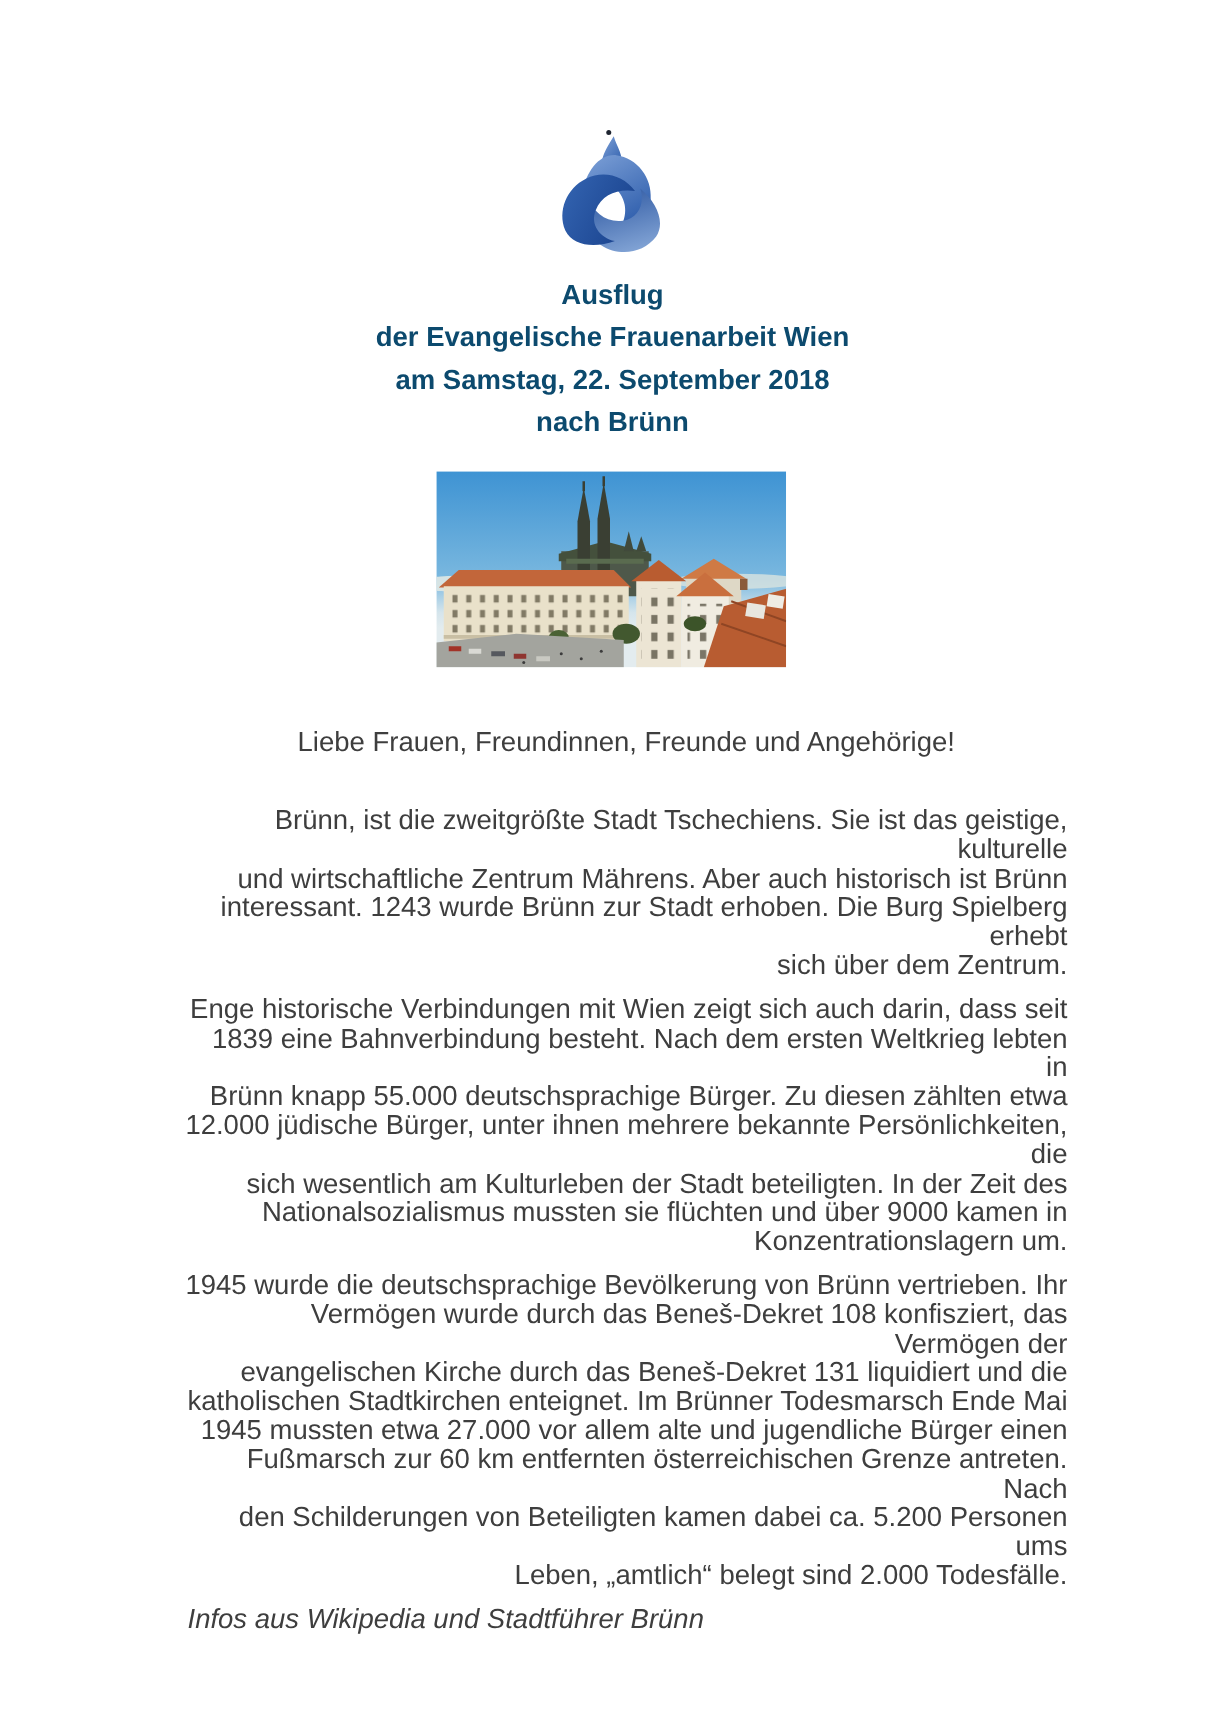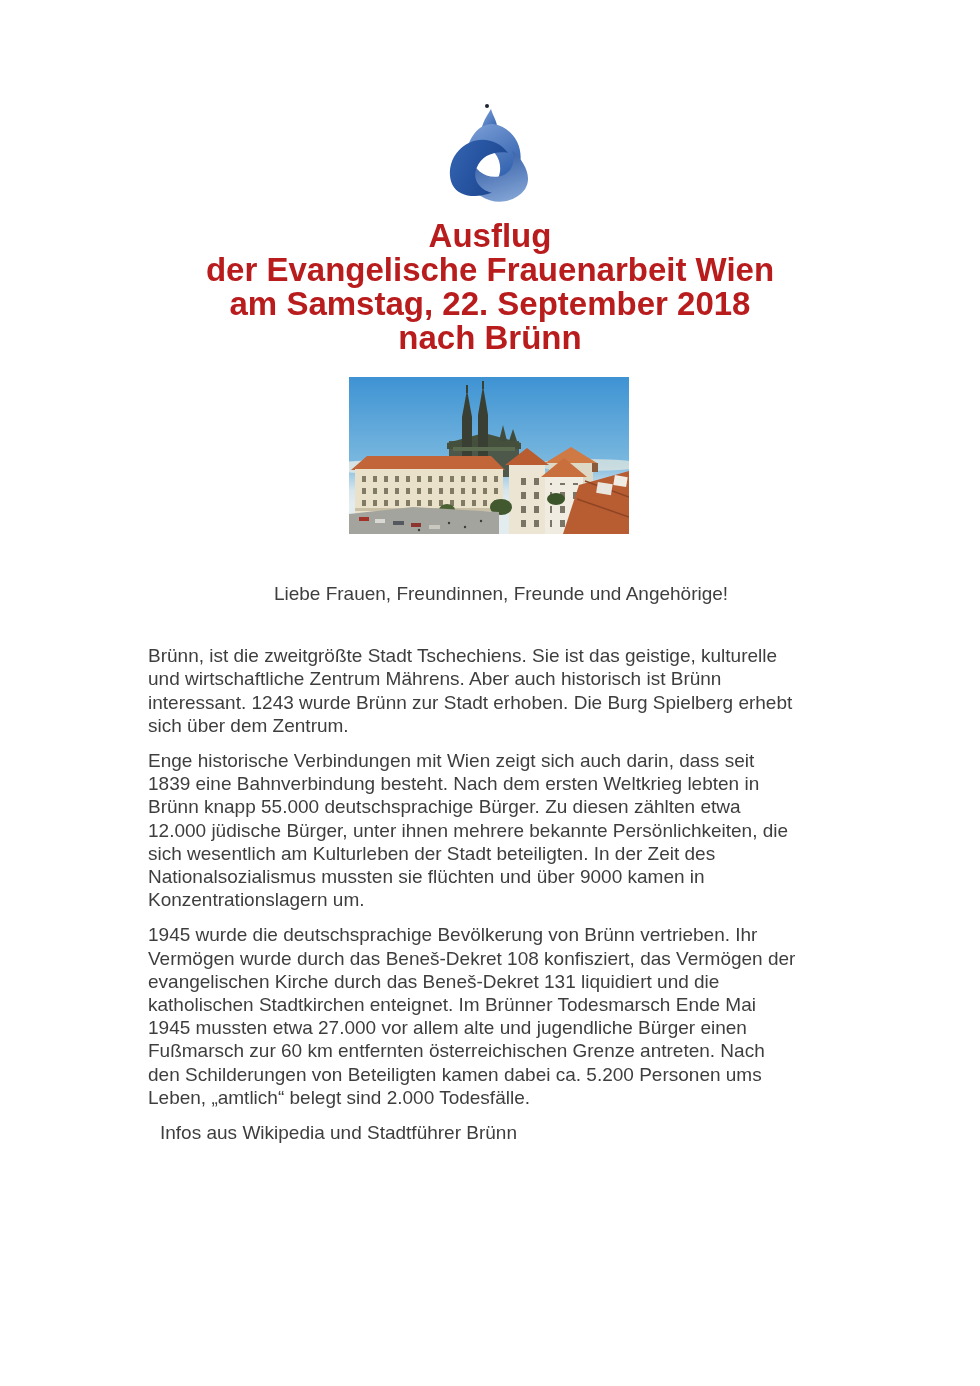--- a/index.html
+++ b/index.html
@@ -23,54 +23,56 @@
   .doc-title {
     position: absolute;
     top: 219px;
     left: 0;
     width: 100%;
     margin: 0;
     text-align: center;
     white-space: pre-line;
     font-family: "Liberation Sans", sans-serif;
     font-weight: bold;
-    font-size: 33px;
+    font-size: 22px;
     line-height: 34px;
-    color: #b91c1c;
+    color: #0c4a6e;
   }
   .photo {
     position: absolute;
     top: 377px;
     left: 349px;
     width: 280px;
     height: 157px;
     overflow: hidden;
   }
   .photo svg { display: block; }
   .content {
     position: absolute;
     top: 582px;
     left: 148px;
     width: 706px;
     color: #3e3e3e;
-    font-size: 19px;
+    font-size: 22px;
     line-height: 23.2px;
   }
   .greeting {
     margin: 0 0 39px 0;
     text-align: center;
     white-space: pre-line;
   }
   .content p.bodytext {
     margin: 0 0 12px 0;
     white-space: pre-line;
+    text-align: right;
   }
   .source-note {
-    margin: 12px;
-    white-space: pre-line;
+    margin: 2px;
+    white-space: pre-line;
+    font-style: italic;
   }
 </style>
 </head>
 <body>
 
 <div class="page">
 
   <div class="logo-wrap">
     <svg width="100" height="106" viewBox="0 0 100 106" xmlns="http://www.w3.org/2000/svg">
       <defs>

